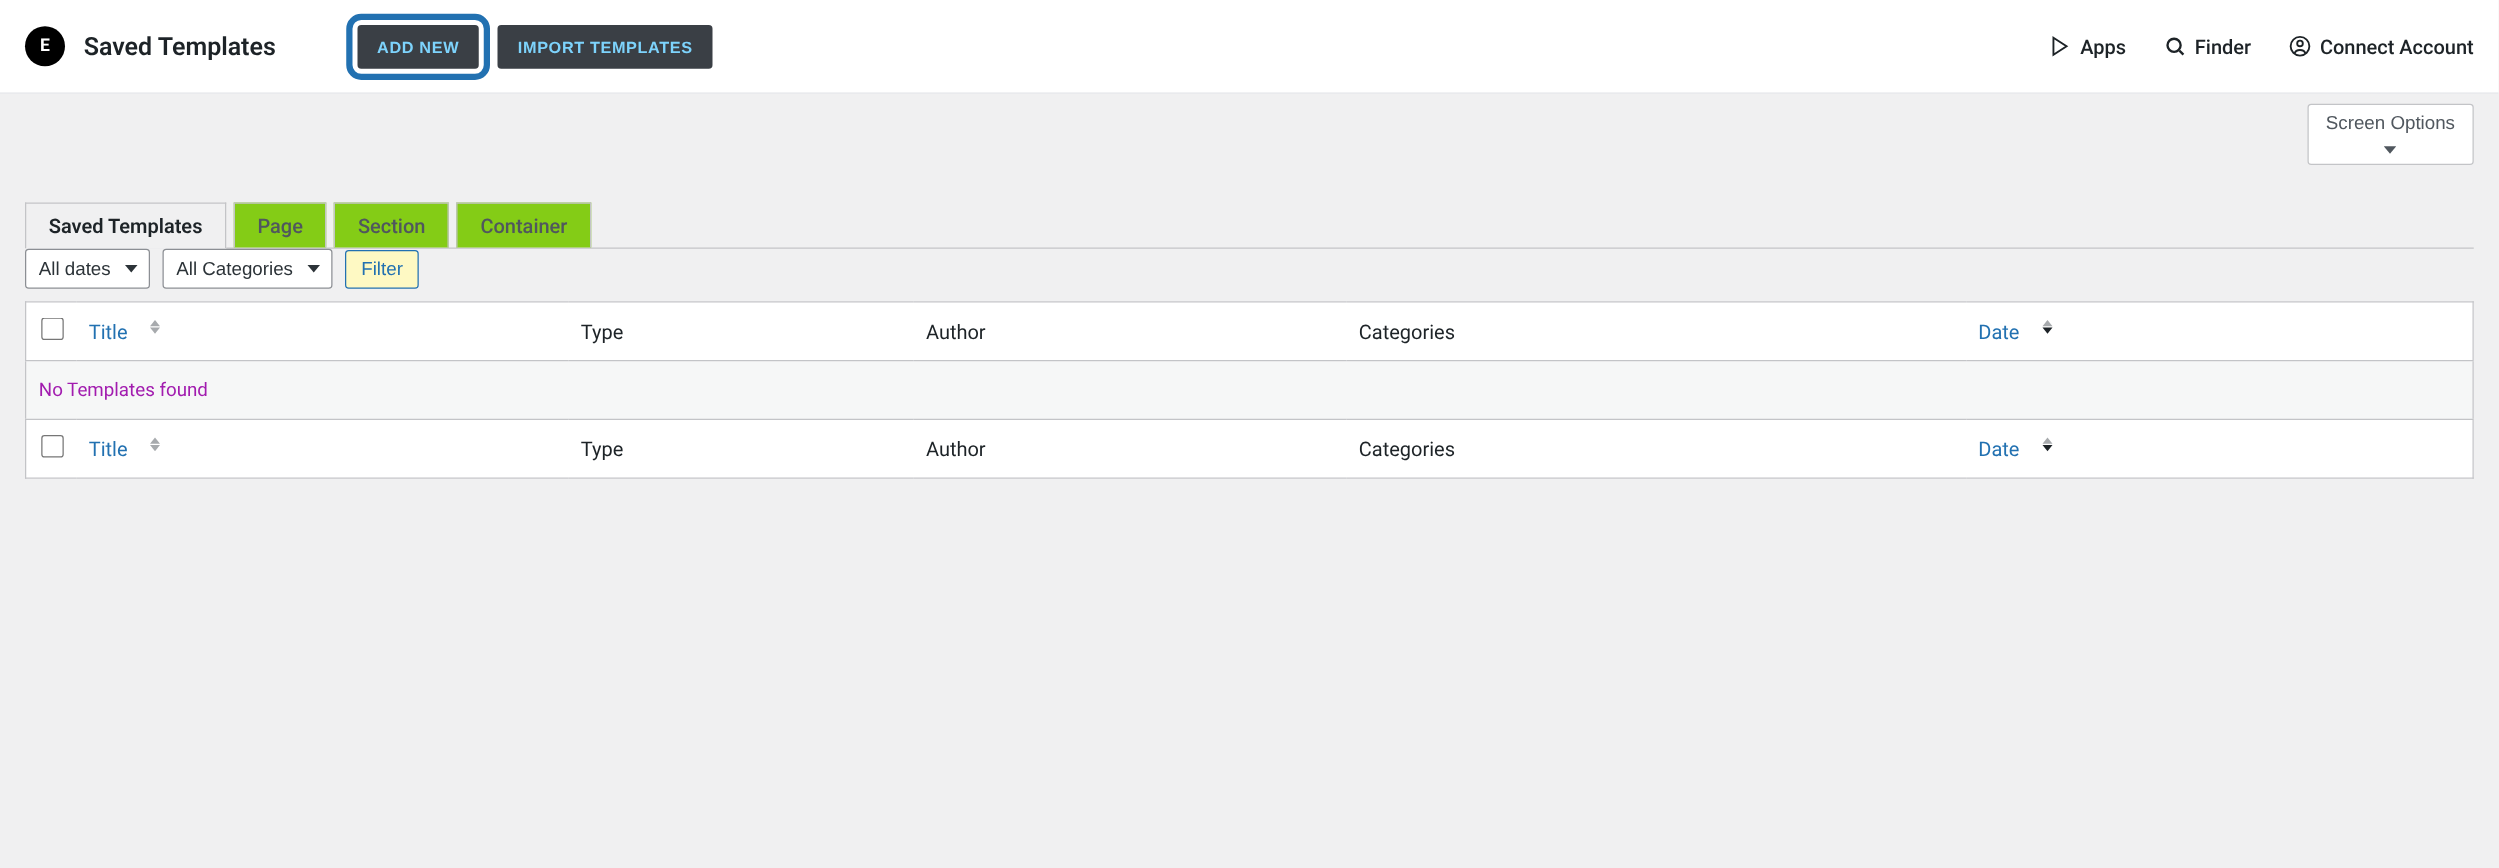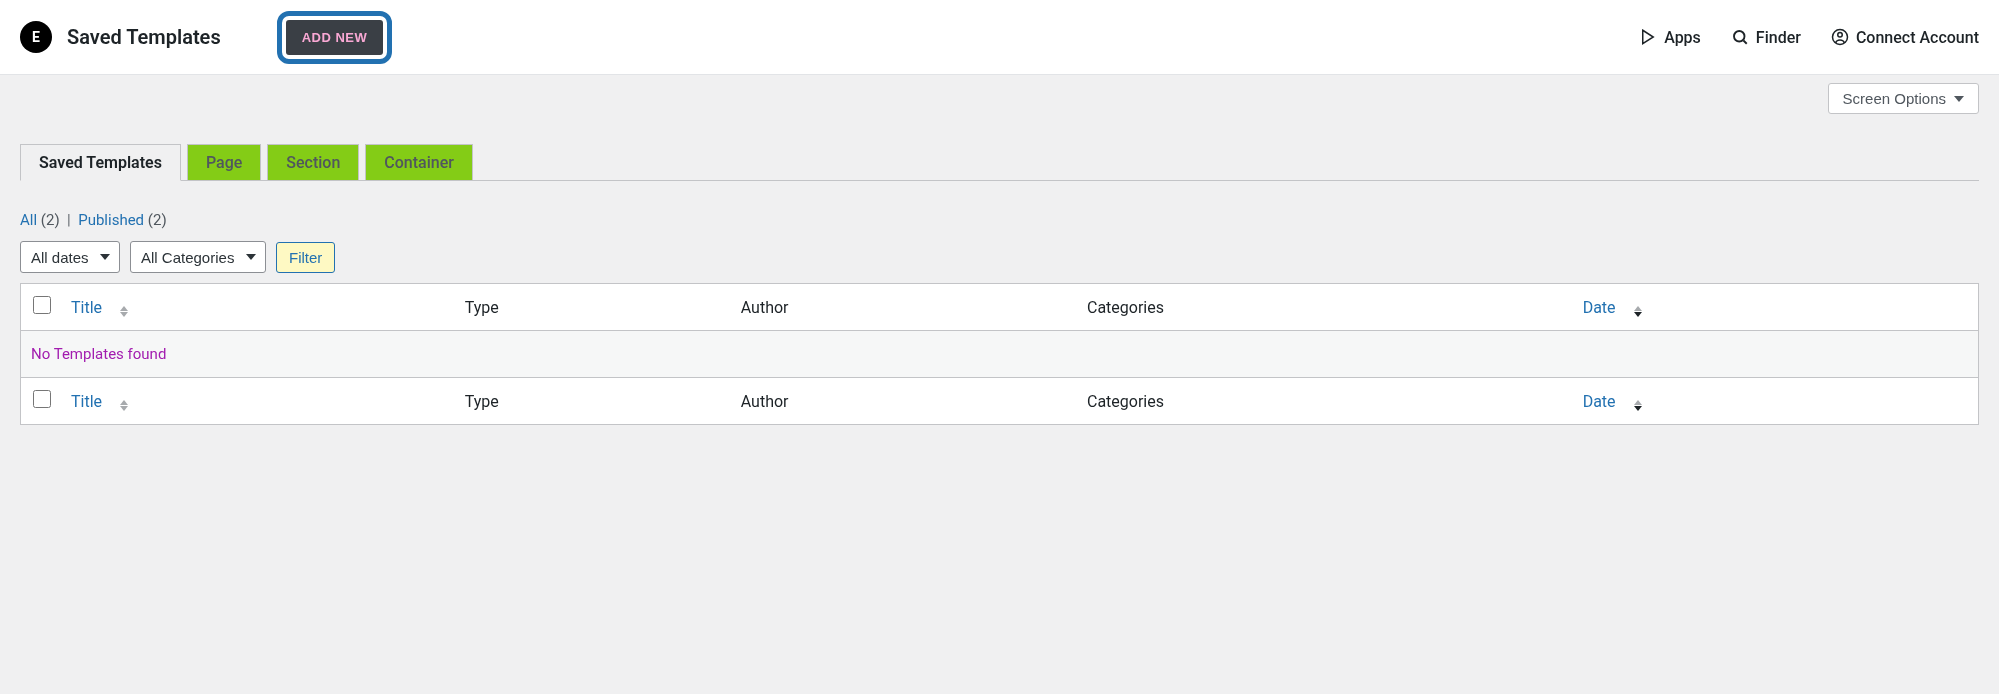--- a/index.html
+++ b/index.html
@@ -39,21 +39,21 @@
     font-size: 14px;
   }
   .page-title {
     font-size: 20px;
     font-weight: 600;
     color: #1d2327;
     margin-right: 50px;
   }
   .btn-dark {
     background: #3a3f45;
-    color: #f9a8d4;
+    color: #7dd3fc;
     border: none;
     padding: 10px 16px;
     font-size: 13px;
     font-weight: 600;
     letter-spacing: 0.5px;
     cursor: pointer;
     border-radius: 3px;
   }
   .btn-highlighted {
     outline: 5px solid #2271b1;
@@ -89,20 +89,21 @@
     background: #fff;
     border: 1px solid #c3c4c7;
     border-radius: 3px;
     padding: 6px 14px;
     font-size: 15px;
     color: #50575e;
     cursor: pointer;
     display: flex;
     align-items: center;
     gap: 8px;
+    flex-direction: column;
   }
   .content-wrap {
     padding: 30px 20px 20px 20px;
   }
   .tab-bar {
     display: flex;
     border-bottom: 1px solid #c3c4c7;
   }
   .tab {
     background: #84cc16;
@@ -197,21 +198,21 @@
     border-top: 1px solid #c3c4c7;
   }
   table.wp-list-table th.check-column {
     width: 40px;
     padding-left: 12px;
   }
   table.wp-list-table th .sortable {
     color: #2271b1;
     cursor: pointer;
     display: inline-flex;
-    align-items: flex-end;
+    align-items: flex-start;
     gap: 18px;
   }
   .sort-indicator {
     display: inline-flex;
     flex-direction: column;
     line-height: 0;
     gap: 1px;
   }
   .sort-indicator .tri-up {
     width: 0; height: 0;
@@ -244,20 +245,21 @@
 </head>
 <body>
 
 <div class="header-bar">
   <div class="header-left">
     <div class="logo-circle">
       <span>E</span>
     </div>
     <div class="page-title">Saved Templates</div>
     <button class="btn-dark btn-highlighted">ADD NEW</button>
+    <button class="btn-dark">IMPORT TEMPLATES</button>
   </div>
   <div class="header-right">
     <div class="header-right-item">
       <span class="icon">
         <svg width="18" height="18" viewBox="0 0 24 24" fill="none" stroke="#1d2327" stroke-width="2">
             <path d="M5 3l14 9-14 9V3z"></path>
           </svg>
       </span>
       <span>Apps</span>
     </div>
@@ -296,27 +298,20 @@
 
 <div class="content-wrap">
 
   <div class="tab-bar">
     <div class="tab active">Saved Templates</div>
     <div class="tab">Page</div>
     <div class="tab">Section</div>
     <div class="tab">Container</div>
   </div>
 
-  <div class="subsubsub">
-    <a href="#">All</a>
-    <span class="count">(2)</span>
-    &nbsp;<span>|</span>&nbsp;
-    <a href="#">Published</a>
-    <span class="count">(2)</span>
-  </div>
 
   <div class="filter-row">
     <span class="select-wrap">
       <select class="select">
         <option>All dates</option>
       </select>
     </span>
     <span class="select-wrap">
       <select class="select">
         <option>All Categories</option>

